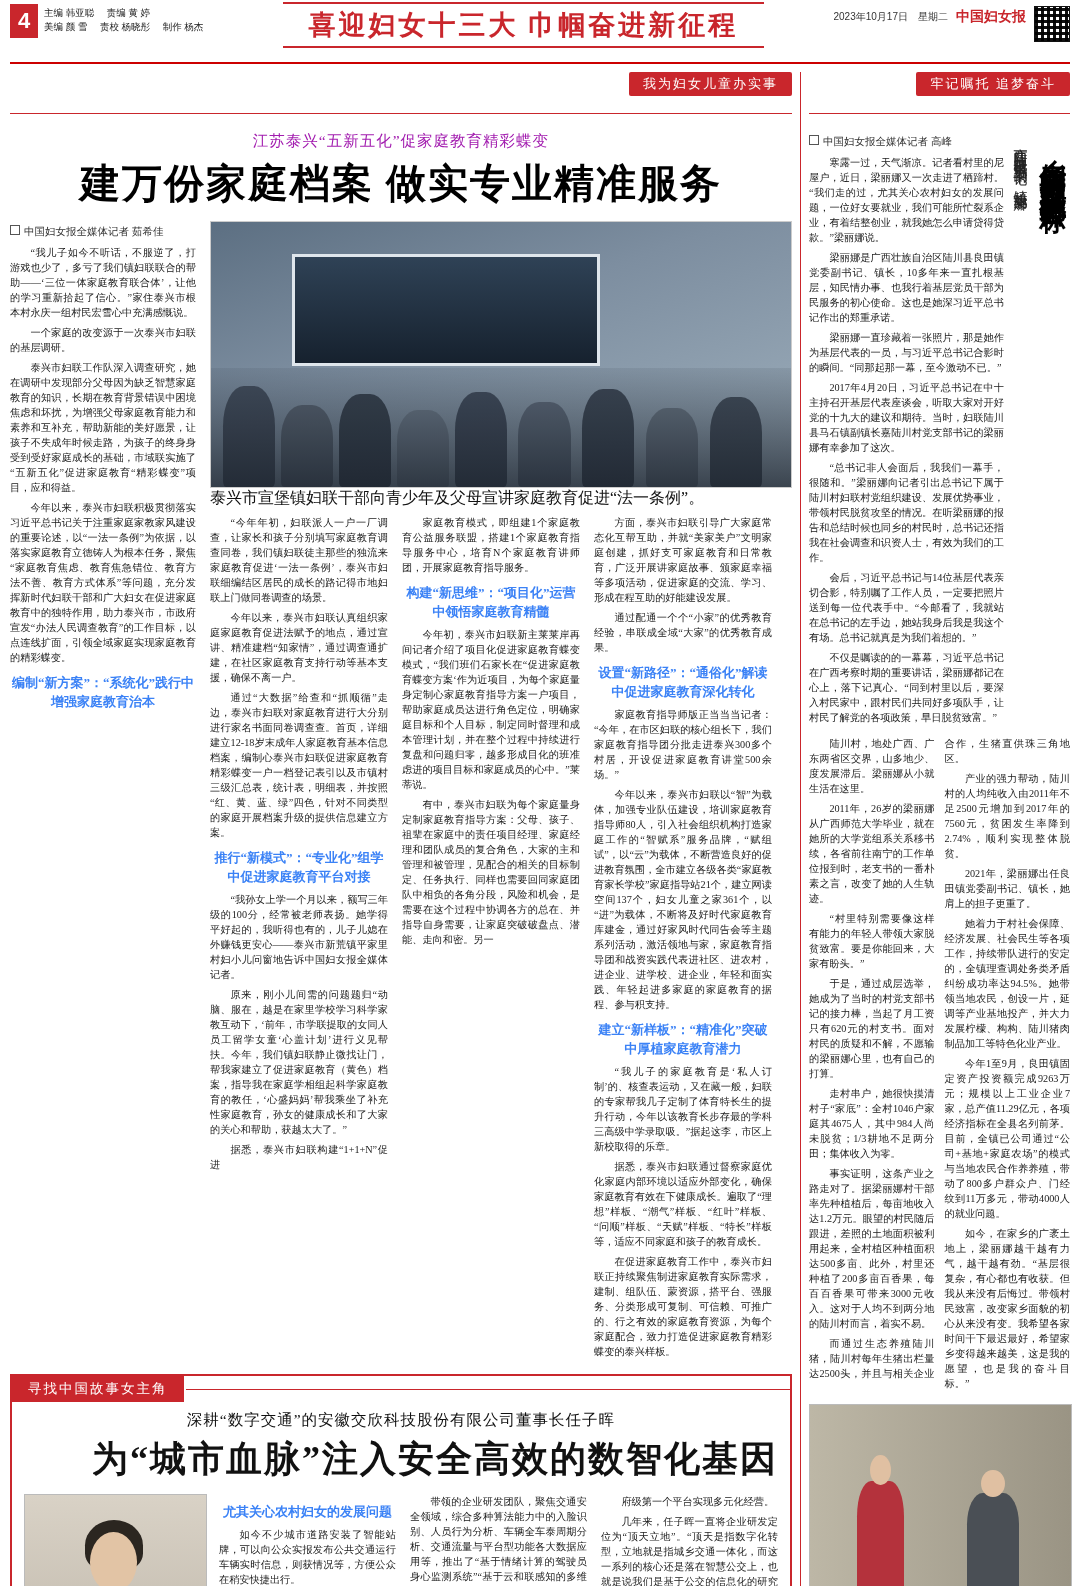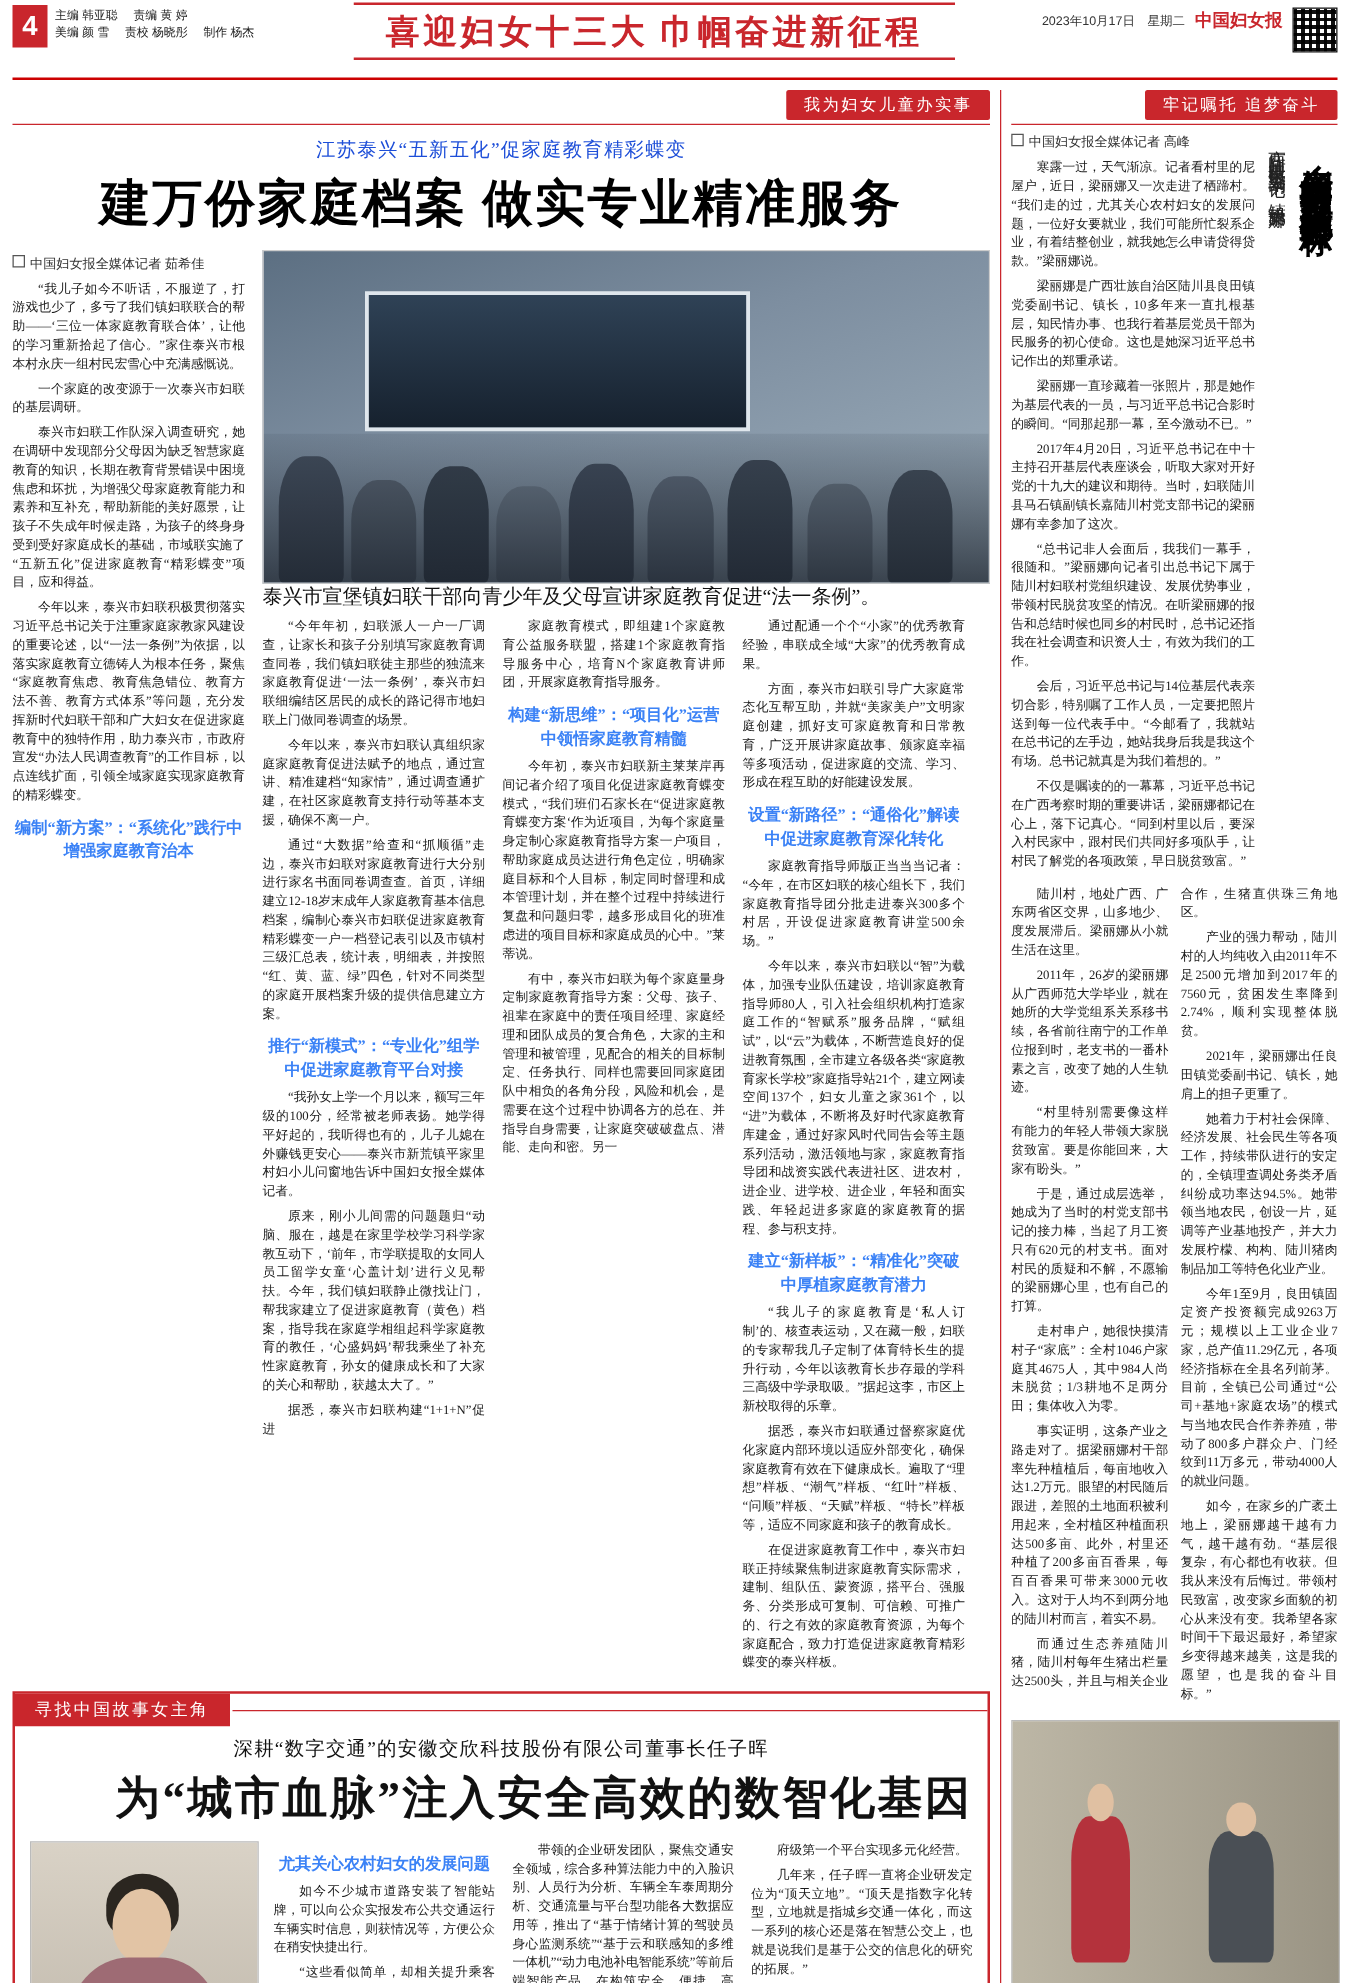--- a/index.html
+++ b/index.html
@@ -68,29 +68,29 @@
   }
   .left-zone{width:782px;}
   .right-zone{
     width:272px;
     border-left:1px solid #c9262c;
     padding-left:8px;
   }
   
   .ribbon{
     display:flex;justify-content:flex-end;align-items:flex-end;
-    border-bottom:1px solid #c9262c;padding-bottom:3px;margin-bottom:3px;
+    border-bottom:1px solid #c9262c;padding-bottom:17px;margin-bottom:17px;
   }
   .ribbon-tag{
     background:#c9262c;color:#fff;font-size:13px;padding:3px 14px;
     font-family:"Liberation Sans",sans-serif;letter-spacing:2px;
     border-radius:2px;
   }
   .kicker{
-    text-align:center;font-size:15.5px;color:#1d4ed8;margin:10px 0 4px;
+    text-align:center;font-size:15.5px;color:#a21caf;margin:10px 0 4px;
     letter-spacing:1px;
   }
   .headline{
     text-align:center;font-size:40px;font-weight:bold;letter-spacing:2px;
     margin:2px 0 10px;color:#000;
   }
   .byline{
     font-size:10.5px;color:#333;margin:4px 0 6px;
     font-family:"Liberation Sans",sans-serif;
   }
@@ -304,22 +304,22 @@
             <div style="width:178px;">
               <div class="cols">
                 <p>家庭教育模式，即组建1个家庭教育公益服务联盟，搭建1个家庭教育指导服务中心，培育N个家庭教育讲师团，开展家庭教育指导服务。</p>
                 <div class="subhead">构建“新思维”：“项目化”运营中领悟家庭教育精髓</div>
                 <p>今年初，泰兴市妇联新主莱莱岸再间记者介绍了项目化促进家庭教育蝶变模式，“我们班们石家长在“促进家庭教育蝶变方案‘作为近项目，为每个家庭量身定制心家庭教育指导方案一户项目，帮助家庭成员达进行角色定位，明确家庭目标和个人目标，制定同时督理和成本管理计划，并在整个过程中持续进行复盘和问题归零，越多形成目化的班准虑进的项目目标和家庭成员的心中。”莱蒂说。</p>
                 <p>有中，泰兴市妇联为每个家庭量身定制家庭教育指导方案：父母、孩子、祖辈在家庭中的责任项目经理、家庭经理和团队成员的复合角色，大家的主和管理和被管理，见配合的相关的目标制定、任务执行、同样也需要回同家庭团队中相负的各角分段，风险和机会，是需要在这个过程中协调各方的总在、并指导自身需要，让家庭突破破盘点、潜能、走向和密。另一</p>
               </div>
             </div>
             <div style="width:178px;">
               <div class="cols">
+                <p>方面，泰兴市妇联引导广大家庭常态化互帮互助，并就“美家美户”文明家庭创建，抓好支可家庭教育和日常教育，广泛开展讲家庭故事、颁家庭幸福等多项活动，促进家庭的交流、学习、形成在程互助的好能建设发展。</p>
                 <p>通过配通一个个“小家”的优秀教育经验，串联成全域“大家”的优秀教育成果。</p>
-                <p>方面，泰兴市妇联引导广大家庭常态化互帮互助，并就“美家美户”文明家庭创建，抓好支可家庭教育和日常教育，广泛开展讲家庭故事、颁家庭幸福等多项活动，促进家庭的交流、学习、形成在程互助的好能建设发展。</p>
                 <div class="subhead">设置“新路径”：“通俗化”解读中促进家庭教育深化转化</div>
                 <p>家庭教育指导师版正当当当记者：“今年，在市区妇联的核心组长下，我们家庭教育指导团分批走进泰兴300多个村居，开设促进家庭教育讲堂500余场。”</p>
                 <p>今年以来，泰兴市妇联以“智”为载体，加强专业队伍建设，培训家庭教育指导师80人，引入社会组织机构打造家庭工作的“智赋系”服务品牌，“赋组试”，以“云”为载体，不断营造良好的促进教育氛围，全市建立各级各类“家庭教育家长学校”家庭指导站21个，建立网读空间137个，妇女儿童之家361个，以“进”为载体，不断将及好时代家庭教育库建金，通过好家风时代同告会等主题系列活动，激活领地与家，家庭教育指导团和战资实践代表进社区、进农村，进企业、进学校、进企业，年轻和面实践、年轻起进多家庭的家庭教育的据程、参与积支持。</p>
                 <div class="subhead">建立“新样板”：“精准化”突破中厚植家庭教育潜力</div>
                 <p>“我儿子的家庭教育是‘私人订制’的、核查表运动，又在藏一般，妇联的专家帮我几子定制了体育特长生的提升行动，今年以该教育长步存最的学科三高级中学录取吸。”据起这李，市区上新校取得的乐章。</p>
                 <p>据悉，泰兴市妇联通过督察家庭优化家庭内部环境以适应外部变化，确保家庭教育有效在下健康成长。遍取了“理想”样板、“潮气”样板、“红叶”样板、“问顺”样板、“天赋”样板、“特长”样板等，适应不同家庭和孩子的教育成长。</p>
                 <p>在促进家庭教育工作中，泰兴市妇联正持续聚焦制进家庭教育实际需求，建制、组队伍、蒙资源，搭平台、强服务、分类形成可复制、可信赖、可推广的、行之有效的家庭教育资源，为每个家庭配合，致力打造促进家庭教育精彩蝶变的泰兴样板。</p>
               </div>
             </div>
           </div>

